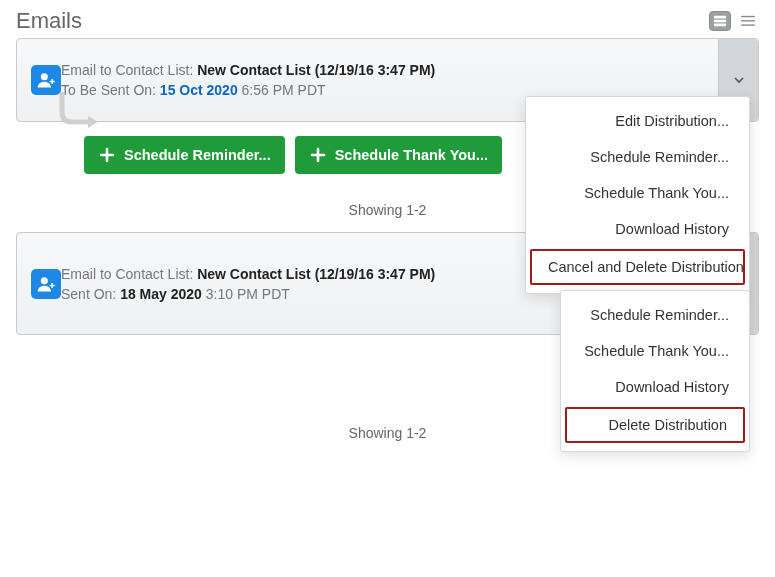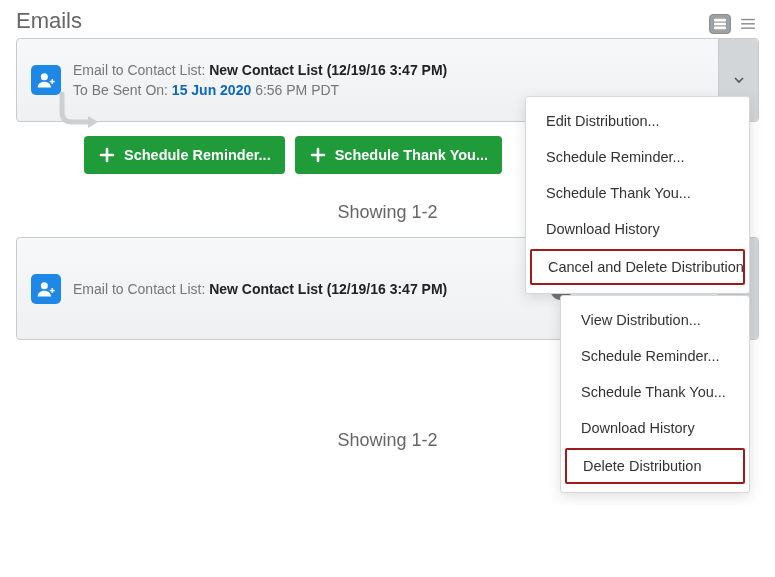--- a/index.html
+++ b/index.html
@@ -5,37 +5,37 @@
   * { box-sizing: border-box; }
   body {
     margin: 0;
     font-family: -apple-system, BlinkMacSystemFont, "Segoe UI", Helvetica, Arial, sans-serif;
     font-size: 14px;
     color: #333;
     background: #fff;
     width: 775px;
   }
   .page { width: 775px; padding: 8px 16px 40px 16px; position: relative; }
-  .header-row { display: flex; align-items: flex-end; justify-content: space-between; margin-bottom: 4px; }
+  .header-row { display: flex; align-items: center; justify-content: space-between; margin-bottom: 4px; }
   .page-title { font-size: 22px; color: #666; font-weight: 400; }
   .view-toggles { display: flex; gap: 6px; align-items: center; }
   .view-btn { width: 22px; height: 20px; border: 1px solid #bbb; border-radius: 4px; display:flex; align-items:center; justify-content:center; background:#fff; cursor:pointer; }
   .view-btn.active { background: #9ea1a3; border-color:#8b8e90; }
   .view-btn svg { display:block; }
   .tree-toggle { width:10px; height:10px; border:1px solid #555; display:inline-flex; align-items:center; justify-content:center; font-size:10px; line-height:1; font-family:monospace; color:#333; background:#fff; cursor:pointer; position:absolute; left:4px; }
 
   .card {
     border: 1px solid #c8cacc;
     border-radius: 4px;
     background: linear-gradient(#f7f8fa,#eef0f2);
     display:flex; align-items:stretch;
     margin-left: 0;
     position: relative;
   }
-  .card-body { display:flex; align-items:center; padding:10px 14px; gap:12px; flex:1; }
+  .card-body { display:flex; align-items:center; padding:10px 14px; flex:1; }
   .person-icon { width:30px; height:30px; background:#1d88e5; border-radius:5px; display:flex; align-items:center; justify-content:center; flex-shrink:0; }
   .person-icon svg { width:20px; height:20px; }
   .lines { flex:1; min-width:0; }
   .line1 { color:#777; }
   .line1 .strong { color:#222; font-weight:700; }
   .line2 { color:#777; margin-top:4px; }
   .line2 .date-link { color:#0b68c1; font-weight:700; cursor:pointer; }
   .line2 .date-strong { color:#222; font-weight:700; }
   .mid-col { display:flex; align-items:center; gap:10px; }
   .count-badge { background:#777; color:#fff; font-weight:700; border-radius:11px; min-width:22px; height:22px; display:flex; align-items:center; justify-content:center; font-size:13px; padding:0 6px; }
@@ -55,27 +55,27 @@
   .arrow-svg { position:absolute; left:40px; width:46px; height:44px; pointer-events:none; }
 
   .action-row { margin-left:68px; margin-top:14px; display:flex; gap:10px; }
   .green-btn {
     background:#1f9b3a; color:#fff; border:none; border-radius:4px;
     font-size:14.5px; font-weight:700; padding:10px 14px; display:flex; align-items:center; gap:8px;
     cursor:pointer;
   }
   .green-btn .plus { width:18px; height:18px; display:inline-flex; align-items:center; justify-content:center; }
 
-  .showing { text-align:center; color:#666; font-size:18px; margin:28px 0 14px; }
+  .showing { text-align:center; color:#666; font-size:14px; margin:28px 0 14px; }
 
   .menu {
     position:absolute; background:#fff; border:1px solid #d5d7d9; border-radius:3px;
     box-shadow:0 4px 14px rgba(0,0,0,.12); z-index:10; padding:6px 0; width:225px;
   }
-  .menu-item { padding:10px 20px; color:#333; font-size:14.5px; cursor:pointer; white-space:nowrap; }
+  .menu-item { padding:10px 20px; color:#333; font-size:14.5px; cursor:pointer; white-space:nowrap;text-align:right; }
   .menu-highlight { border:2px solid #9e1b1b; border-radius:2px; margin:2px 4px; }
 
   .block { position:relative; margin-top:2px; }
   .block .card-wrap { position:relative; padding-left:0; }
 </style>
 </head>
 <body>
 
 <div class="page">
 
@@ -112,21 +112,21 @@
                 <rect x="18.6" y="10.8" width="1.7" height="6" fill="#fff"></rect>
               </svg>
           </div>
           <div class="lines">
             <div class="line1">
               <span>Email to Contact List:</span>
               <span class="strong">New Contact List (12/19/16 3:47 PM)</span>
             </div>
             <div class="line2">
               <span>To Be Sent On:</span>
-              <span class="date-link">15 Jun 2020</span>
+              <span class="date-link">15 Oct 2020</span>
               <span>6:56 PM PDT</span>
             </div>
           </div>
           <div class="right-col">
             <div class="status-scheduled">
               <svg viewBox="0 0 24 24" width="16" height="16">
                   <circle cx="12" cy="12" r="9" fill="none" stroke="#555" stroke-width="2"></circle>
                   <path d="M12 7v5l3.5 2" fill="none" stroke="#555" stroke-width="2" stroke-linecap="round"></path>
                 </svg>
               <span>Scheduled</span>
@@ -189,20 +189,25 @@
                 <path d="M2 21c0-4.2 3.6-7 8-7s8 2.8 8 7" fill="#fff"></path>
                 <rect x="16.5" y="13" width="6" height="1.7" fill="#fff"></rect>
                 <rect x="18.6" y="10.8" width="1.7" height="6" fill="#fff"></rect>
               </svg>
           </div>
           <div class="lines">
             <div class="line1">
               <span>Email to Contact List:</span>
               <span class="strong">New Contact List (12/19/16 3:47 PM)</span>
             </div>
+            <div class="line2">
+              <span>Sent On:</span>
+              <span class="date-strong">18 May 2020</span>
+              <span>3:10 PM PDT</span>
+            </div>
           </div>
           <div class="mid-col">
             <div class="count-badge">1</div>
           </div>
           <div class="right-col">
             <div class="sent-line">
               <span class="check">✓</span>
               <span>1 Email Sent</span>
             </div>
             <div class="show-details">Show Details</div>
@@ -210,21 +215,20 @@
         </div>
         <div class="chevron-cell">
           <svg viewBox="0 0 12 12">
               <path d="M2 4l4 4 4-4" fill="none" stroke="#555" stroke-width="1.6"></path>
             </svg>
         </div>
       </div>
     </div>
 
     <div class="menu" style="top:58px; right:9px; width:190px;">
-      <div class="menu-item">View Distribution...</div>
       <div class="menu-item">Schedule Reminder...</div>
       <div class="menu-item">Schedule Thank You...</div>
       <div class="menu-item">Download History</div>
       <div class="menu-highlight">
         <div class="menu-item" style="padding:8px 16px;">Delete Distribution</div>
       </div>
     </div>
   </div>
 
   <div class="showing" style="margin-top:90px;">Showing 1-2</div>

